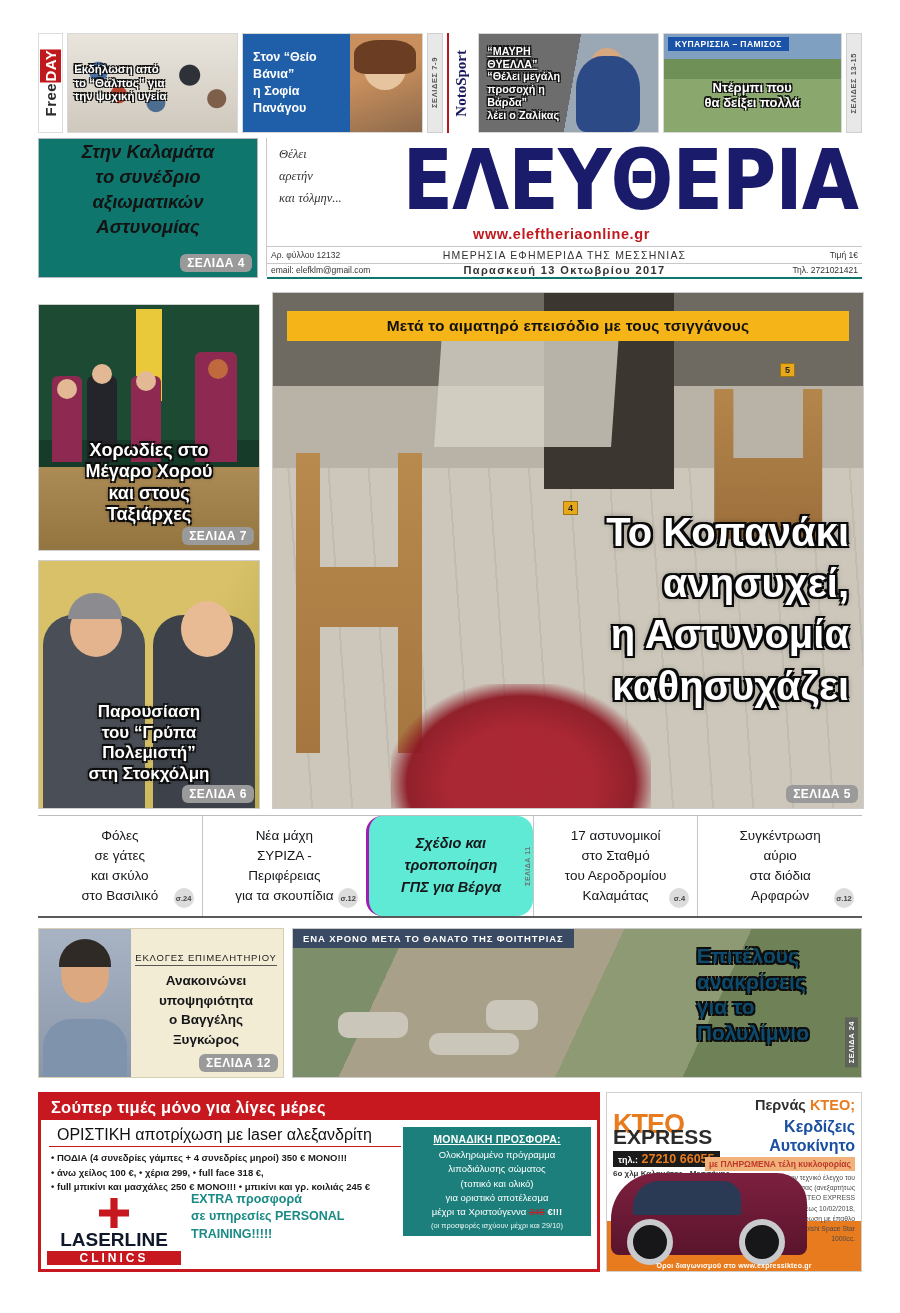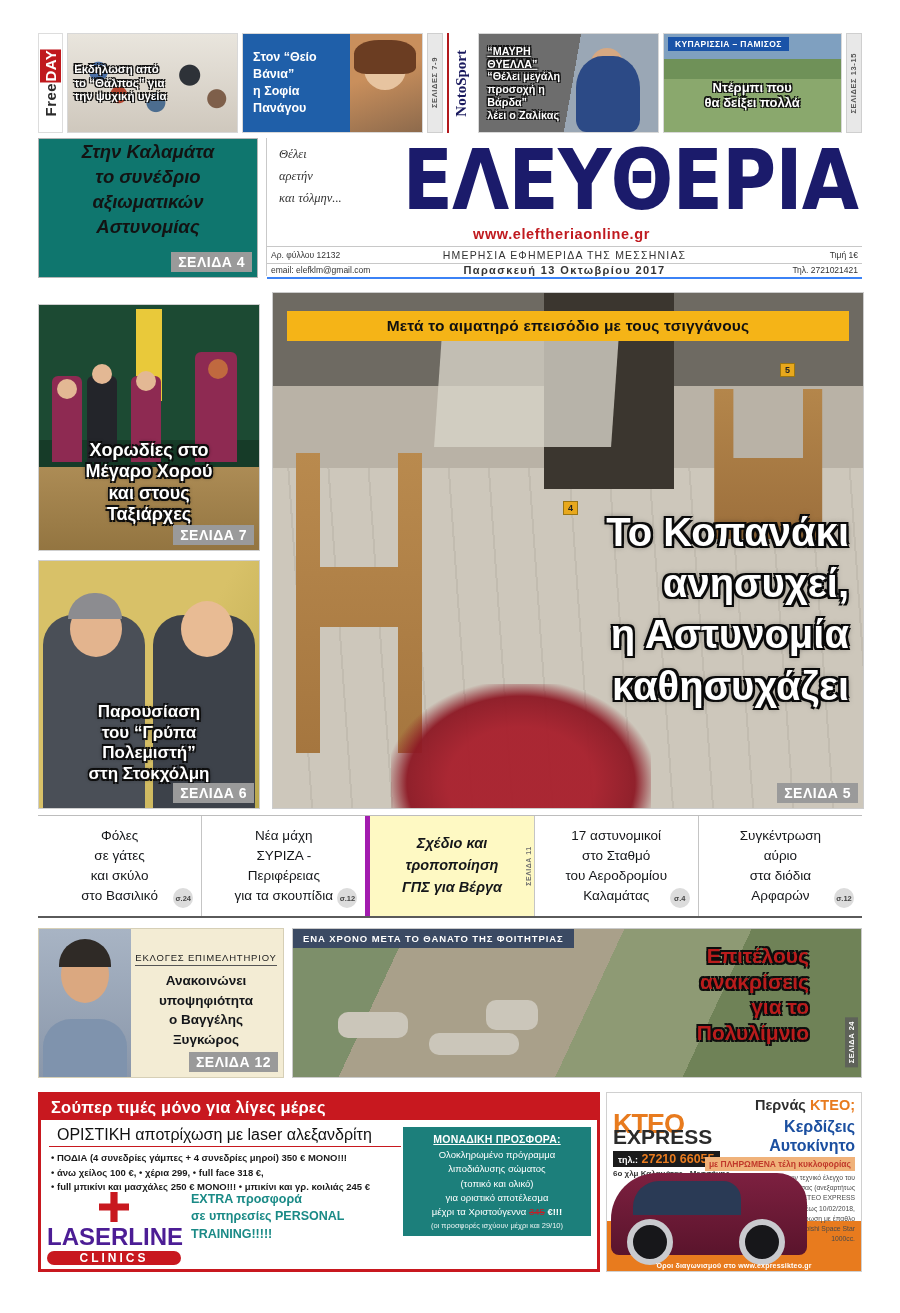--- a/index.html
+++ b/index.html
@@ -57,33 +57,33 @@
   .promo4{width:183px;}
   .promo4 .ph{background:linear-gradient(#7fa0c0 0 26%,#6f9158 26% 46%,#8aa86d 46% 100%);}
   .promo4 .lbl{position:absolute;left:4px;top:3px;background:#1a53a8;color:#fff;font-size:8.5px;font-weight:bold;padding:2px 7px;letter-spacing:.4px;}
   .promo4 .cap{font-size:13px;text-align:center;top:62%;}
 
   
   .masthead{position:absolute;left:38px;top:138px;width:824px;height:140px;}
   .leadbox{position:absolute;left:0;top:0;width:218px;height:138px;background:#0f766e;border:1px solid #b5b5b5;
      display:flex;flex-direction:column;align-items:center;justify-content:flex-start;}
   .leadbox .t{font-style:italic;font-weight:bold;font-size:18.5px;line-height:1.36;text-align:center;color:#131313;}
-  .pagebadge{position:absolute;right:5px;bottom:5px;background:#9a9a9a;color:#fff;font-size:14px;font-weight:bold;padding:2px 7px;letter-spacing:.5px;}
+  .pagebadge{position:absolute;right:5px;bottom:5px;background:#9a9a9a;color:#fff;font-size:12px;font-weight:bold;padding:2px 7px;letter-spacing:.5px;border-radius:6px;}
   .mhright{position:absolute;left:228px;top:0;right:0;height:138px;border-left:1px solid #c9c9c9;}
   .motto{position:absolute;left:12px;top:6px;font-family:"Liberation Serif","DejaVu Serif",serif;
      font-style:italic;font-size:12.5px;line-height:1.75;color:#333;}
   .logo{position:absolute;left:98px;top:-2px;right:4px;height:88px;
      font-family:"DejaVu Sans","Liberation Sans",sans-serif;font-weight:bold;
      font-size:74px;color:#1b1b6b;letter-spacing:-1px;line-height:88px;white-space:nowrap;
      text-align:right;transform:scaleY(1.12);transform-origin:right center;}
   .url{position:absolute;left:0;right:6px;top:88px;text-align:center;color:#c01a1f;
      font-weight:bold;font-size:14.5px;letter-spacing:.6px;}
   .infobar{position:absolute;left:0;right:0;top:108px;border-top:1px solid #c8c8c8;border-bottom:1px solid #c8c8c8;height:16px;
      display:flex;align-items:center;font-size:8.5px;color:#333;}
-  .infobar2{position:absolute;left:0;right:0;top:124px;border-bottom:2px solid #3b82f6;height:15px;
+  .infobar2{position:absolute;left:0;right:0;top:124px;border-bottom:2px solid #0f766e;height:15px;
      display:flex;align-items:center;font-size:8.5px;color:#333;}
   .infobar .c,.infobar2 .c{flex:1;text-align:center;font-size:10.5px;letter-spacing:1.2px;}
   .infobar2 .c{font-weight:bold;font-size:11px;letter-spacing:1.4px;}
   .infobar .l,.infobar2 .l{width:150px;padding-left:4px;}
   .infobar .r,.infobar2 .r{width:150px;text-align:right;padding-right:4px;}
 
   
   .lcol{position:absolute;left:38px;top:292px;width:222px;margin-top:12px;}
   .photocard{position:relative;overflow:hidden;border:1px solid #cfcfcf;}
   .photocard .cap{
@@ -135,58 +135,58 @@
   .evmark{position:absolute;background:#e8a81c;color:#222;font-size:9px;font-weight:bold;padding:1px 4px;border:1px solid #9a7512;}
 
   
   .teasers{position:absolute;left:38px;top:815px;width:824px;height:100px;
      border-top:1px solid #bdbdbd;border-bottom:2px solid #5a5a5a;display:flex;align-items:stretch;}
   .teaser{flex:1;position:relative;display:flex;align-items:center;justify-content:center;padding:4px 10px;}
   .teaser + .teaser{border-left:1px solid #c5c5c5;}
   .teaser .tx{text-align:center;font-size:13.5px;line-height:1.5;color:#15171a;}
   .teaser .num{position:absolute;right:8px;bottom:8px;width:20px;height:20px;border-radius:50%;
      background:#dcdcdc;color:#444;font-size:7.5px;font-weight:bold;display:flex;align-items:center;justify-content:center;}
-  .teaser.boxed{background:#fef9c3;border-left:5px solid #a21caf;}
+  .teaser.boxed{background:#5eead4;border-left:3px solid #a21caf;border-radius:16px;}
   .teaser.boxed .tx{font-style:italic;font-weight:bold;font-size:14.5px;}
   .teaser.boxed .side{position:absolute;right:2px;top:50%;transform:translateY(-50%) rotate(180deg);
      writing-mode:vertical-rl;font-size:7px;font-weight:bold;color:#6f6f6f;letter-spacing:.5px;}
 
   
   .row2{position:absolute;left:38px;top:928px;width:824px;height:150px;display:flex;gap:8px;}
   .electbox{width:244px;position:relative;background:#f3ecd4;border:1px solid #d6cfb6;overflow:hidden;}
   .electbox .ph{position:absolute;left:0;top:0;bottom:0;width:92px;background:linear-gradient(#a8b4c4,#8a97aa);}
   .electbox .ph .face{position:absolute;left:22px;top:18px;width:48px;height:56px;border-radius:50%;background:#dba880;}
   .electbox .ph .hair{position:absolute;left:20px;top:10px;width:52px;height:28px;border-radius:26px 26px 0 0;background:#2f2a26;}
   .electbox .ph .body{position:absolute;left:4px;bottom:0;width:84px;height:58px;border-radius:28px 28px 0 0;background:#7f93ad;}
   .electbox .tx{position:absolute;left:96px;right:6px;top:18px;text-align:center;}
   .electbox .lbl{font-size:9.5px;letter-spacing:.8px;color:#222;border-bottom:1px solid #555;display:inline-block;padding-bottom:2px;margin-bottom:5px;}
   .electbox .hd{font-weight:bold;font-size:13.5px;line-height:1.45;color:#14161a;}
   .polyl{flex:1;position:relative;overflow:hidden;border:1px solid #cacaca;}
   .polyl .ph{position:absolute;inset:0;background:
     linear-gradient(115deg,#7d8f6a 0 18%,#a9a08a 18% 52%,#8e9a74 52% 72%,#6f8257 72% 100%);}
   .polyl .ph .rock{position:absolute;background:#cbc6ba;border-radius:10px;}
   .polyl .lbl{position:absolute;left:0;top:0;background:#3b4a63;color:#fff;font-weight:bold;font-size:9.5px;
      padding:4px 10px;letter-spacing:.9px;}
-  .polyl .cap{position:absolute;right:52px;top:14px;text-align:right;font-weight:bold;font-size:21px;line-height:1.22;color:#b91c1c;
+  .polyl .cap{position:absolute;right:52px;top:14px;text-align:left;font-weight:bold;font-size:21px;line-height:1.22;color:#0c4a6e;
      text-shadow:-1.8px -1.8px 0 #0d0d0d,1.8px -1.8px 0 #0d0d0d,-1.8px 1.8px 0 #0d0d0d,1.8px 1.8px 0 #0d0d0d;}
   .polyl .side{position:absolute;right:3px;bottom:10px;writing-mode:vertical-rl;transform:rotate(180deg);
      font-size:7.5px;font-weight:bold;color:#fff;background:rgba(90,90,90,.8);padding:4px 2px;letter-spacing:.5px;}
 
   
   .ads{position:absolute;left:38px;top:1092px;width:824px;height:180px;display:flex;gap:6px;}
   .laserad{width:556px;position:relative;background:#fff;border:3px solid #c8181f;overflow:hidden;}
   .laserad .redbar{background:#c8181f;color:#fff;font-weight:bold;font-size:16.5px;padding:3px 10px;letter-spacing:.2px;}
   .laserad .h1{font-size:16px;color:#111;padding:6px 8px 2px;border-bottom:1px solid #c8181f;margin:0 8px;}
   .laserad ul{list-style:none;margin:4px 10px 0;padding:0;}
   .laserad li{font-size:9.5px;color:#1a1a1a;line-height:1.55;font-weight:bold;}
   .laserad .brand{position:absolute;left:6px;bottom:4px;width:134px;text-align:center;}
   .laserad .brand .cross{width:30px;height:30px;margin:0 auto 1px;background:#c8181f;
      clip-path:polygon(38% 0,62% 0,62% 38%,100% 38%,100% 62%,62% 62%,62% 100%,38% 100%,38% 62%,0 62%,0 38%,38% 38%);}
-  .laserad .brand .n1{font-weight:bold;font-size:24px;color:#4c1d95;letter-spacing:0px;}
-  .laserad .brand .n2{font-weight:bold;font-size:12px;color:#fff;background:#c8181f;letter-spacing:3px;border-radius:7px;}
+  .laserad .brand .n1{font-weight:bold;font-size:19px;color:#0f172a;letter-spacing:0px;}
+  .laserad .brand .n2{font-weight:bold;font-size:12px;color:#fff;background:#c8181f;letter-spacing:3px;}
   .laserad .extra{position:absolute;left:150px;bottom:26px;right:170px;}
   .laserad .extra .e1{color:#1a8a86;font-weight:bold;font-size:12.5px;line-height:1.4;}
   .laserad .addr{position:absolute;left:150px;bottom:5px;right:8px;font-weight:bold;font-size:11.5px;color:#111;}
   .offerbox{position:absolute;right:4px;top:30px;width:178px;background:#1c7f7b;color:#fff;
      border:2px solid #fff;padding:6px 5px;text-align:center;}
   .offerbox .t{font-weight:bold;font-size:10.5px;text-decoration:underline;margin-bottom:3px;letter-spacing:.2px;}
   .offerbox .l{font-size:9.5px;line-height:1.5;}
   .offerbox .p s{color:#c0202a;}
   .offerbox .sm{font-size:7.5px;opacity:.9;margin-top:2px;}
 

